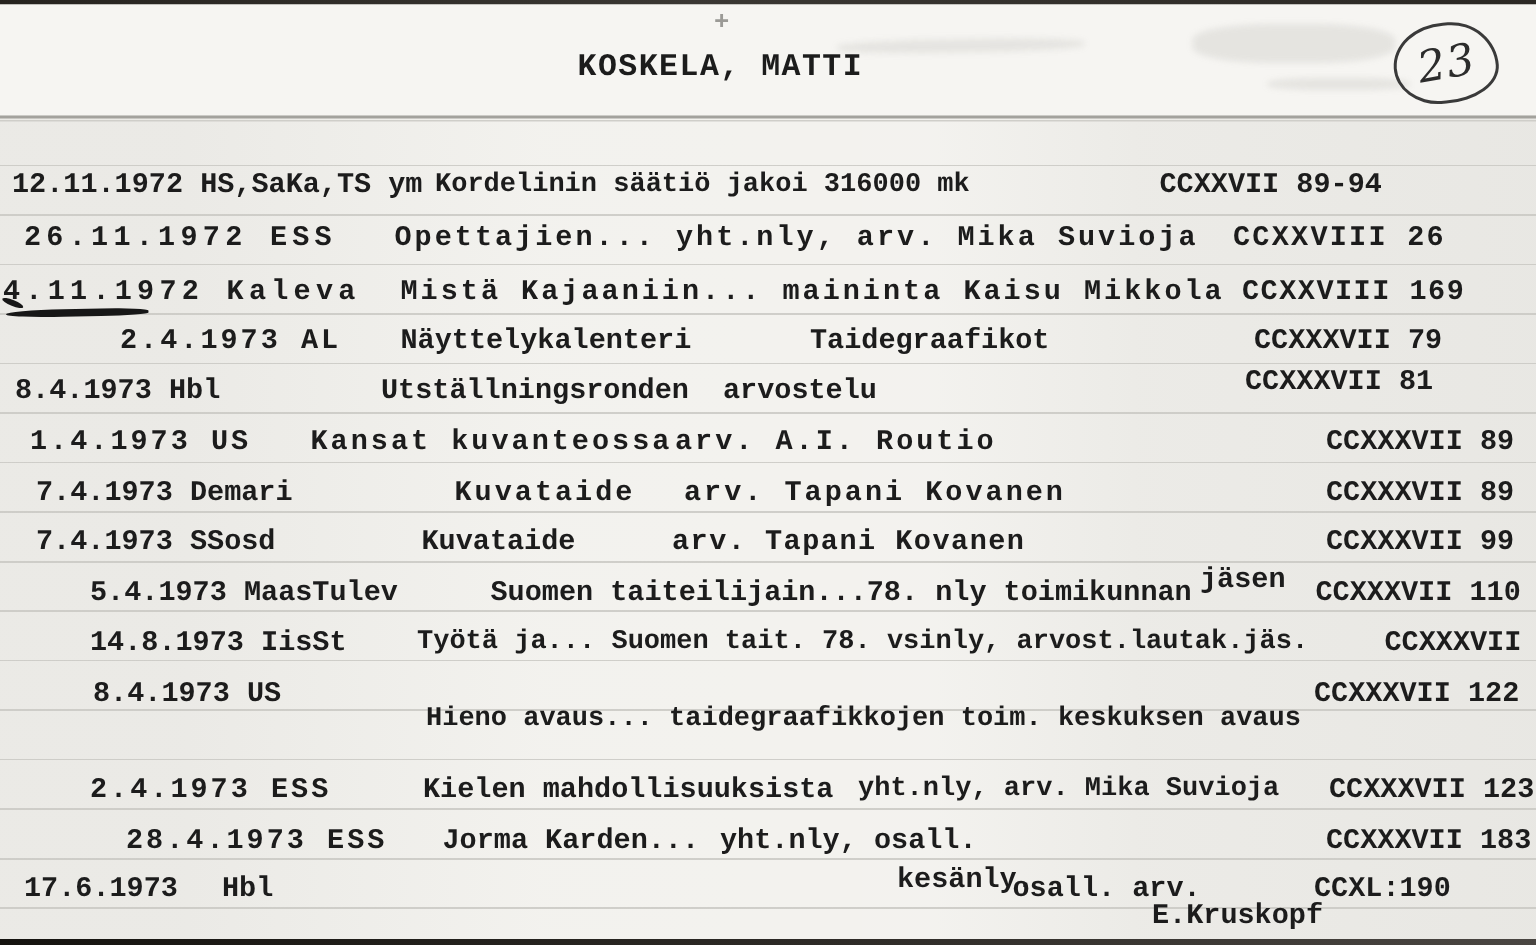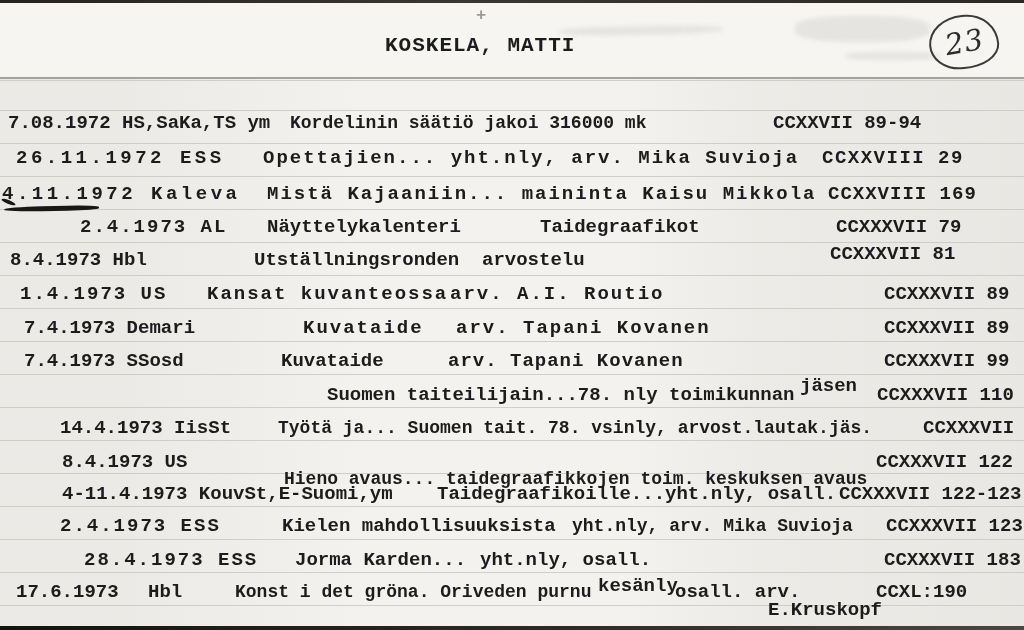--- a/index.html
+++ b/index.html
@@ -65,28 +65,28 @@
   <div class="badge">
     <span class="badge-num">23</span>
   </div>
 
   <div class="header-rule-dark"></div>
   <div class="header-rule-light"></div>
   <div class="ruling"></div>
 
   <div class="rows-layer">
       <div class="row" style="top: 112px;">
-        <span class="seg" style="left: 8px;">7.08.1972 HS,SaKa,TS ym</span>
+        <span class="seg" style="left: 8px;">12.11.1972 HS,SaKa,TS ym</span>
         <span class="seg" style="left: 290px; font-size: 18px;">Kordelinin säätiö jakoi 316000 mk</span>
         <span class="seg" style="left: 773px;">CCXXVII 89-94</span>
       </div>
       <div class="row" style="top: 147px;">
         <span class="seg" style="left: 16px; letter-spacing: 3.5px;">26.11.1972 ESS</span>
         <span class="seg" style="left: 263px; letter-spacing: 2px;">Opettajien... yht.nly, arv. Mika Suvioja</span>
-        <span class="seg" style="left: 822px; letter-spacing: 1.5px;">CCXXVIII 29</span>
+        <span class="seg" style="left: 822px; letter-spacing: 1.5px;">CCXXVIII 26</span>
       </div>
       <div class="row" style="top: 183px;">
         <span class="seg" style="left: 2px; letter-spacing: 3.5px;">4.11.1972 Kaleva</span>
         <span class="seg" style="left: 267px; letter-spacing: 2px;">Mistä Kajaaniin... maininta Kaisu Mikkola</span>
         <span class="seg" style="left: 828px; letter-spacing: 1px;">CCXXVIII 169</span>
       </div>
       <div class="row" style="top: 216px;">
         <span class="seg" style="left: 80px; letter-spacing: 2px;">2.4.1973 AL</span>
         <span class="seg" style="left: 267px;">Näyttelykalenteri</span>
         <span class="seg" style="left: 540px;">Taidegraafikot</span>
@@ -110,55 +110,50 @@
         <span class="seg" style="left: 456px; letter-spacing: 2px;">arv. Tapani Kovanen</span>
         <span class="seg" style="left: 884px;">CCXXXVII 89</span>
       </div>
       <div class="row" style="top: 350px;">
         <span class="seg" style="left: 24px;">7.4.1973 SSosd</span>
         <span class="seg" style="left: 281px;">Kuvataide</span>
         <span class="seg" style="left: 448px; letter-spacing: 1px;">arv. Tapani Kovanen</span>
         <span class="seg" style="left: 884px;">CCXXXVII 99</span>
       </div>
       <div class="row" style="top: 384px;">
+        <span class="seg" style="left: 60px;">5.4.1973 MaasTulev</span>
         <span class="seg" style="left: 327px;">Suomen taiteilijain...78. nly toimikunnan</span>
         <span class="seg" style="left: 800px; top: -9px;">jäsen</span>
         <span class="seg" style="left: 877px;">CCXXXVII 110</span>
       </div>
       <div class="row" style="top: 417px;">
-        <span class="seg" style="left: 60px;">14.4.1973 IisSt</span>
+        <span class="seg" style="left: 60px;">14.8.1973 IisSt</span>
         <span class="seg" style="left: 278px; font-size: 18px;">Työtä ja... Suomen tait. 78. vsinly, arvost.lautak.jäs.</span>
         <span class="seg" style="left: 923px;">CCXXXVII 112</span>
       </div>
       <div class="row" style="top: 451px;">
         <span class="seg" style="left: 62px;">8.4.1973 US</span>
         <span class="seg" style="left: 284px; font-size: 18px; margin-top: 17px;">Hieno avaus... taidegraafikkojen toim. keskuksen avaus</span>
         <span class="seg" style="left: 876px;">CCXXXVII 122</span>
-      </div>
-      <div class="row" style="top: 483px;">
-        <span class="seg" style="left: 62px;">4-11.4.1973 KouvSt,E-Suomi,ym</span>
-        <span class="seg" style="left: 437px;">Taidegraafikoille...yht.nly, osall.</span>
-        <span class="seg" style="left: 839px;">CCXXXVII 122-123</span>
       </div>
       <div class="row" style="top: 515px;">
         <span class="seg" style="left: 60px; letter-spacing: 2px;">2.4.1973 ESS</span>
         <span class="seg" style="left: 572px; font-size: 18px;">yht.nly, arv. Mika Suvioja</span>
         <span class="seg" style="left: 282px;">Kielen mahdollisuuksista</span>
         <span class="seg" style="left: 886px;">CCXXXVII 123</span>
       </div>
       <div class="row" style="top: 549px;">
         <span class="seg" style="left: 84px; letter-spacing: 2px;">28.4.1973 ESS</span>
         <span class="seg" style="left: 295px;">Jorma Karden...</span>
         <span class="seg" style="left: 480px;">yht.nly, osall.</span>
         <span class="seg" style="left: 884px;">CCXXXVII 183</span>
       </div>
       <div class="row" style="top: 581px;">
         <span class="seg" style="left: 16px;">17.6.1973</span>
         <span class="seg" style="left: 148px;">Hbl</span>
-        <span class="seg" style="left: 235px; font-size: 18px;">Konst i det gröna. Oriveden purnu</span>
         <span class="seg" style="left: 598px; top: -6px;">kesänly.</span>
         <span class="seg" style="left: 675px;">osall. arv.</span>
         <span class="seg" style="left: 876px;">CCXL:190</span>
       </div>
     </div>
 
   <div class="marks-layer">
     <div class="underline-mark"></div>
     <div class="underline-hook"></div>
   </div>

